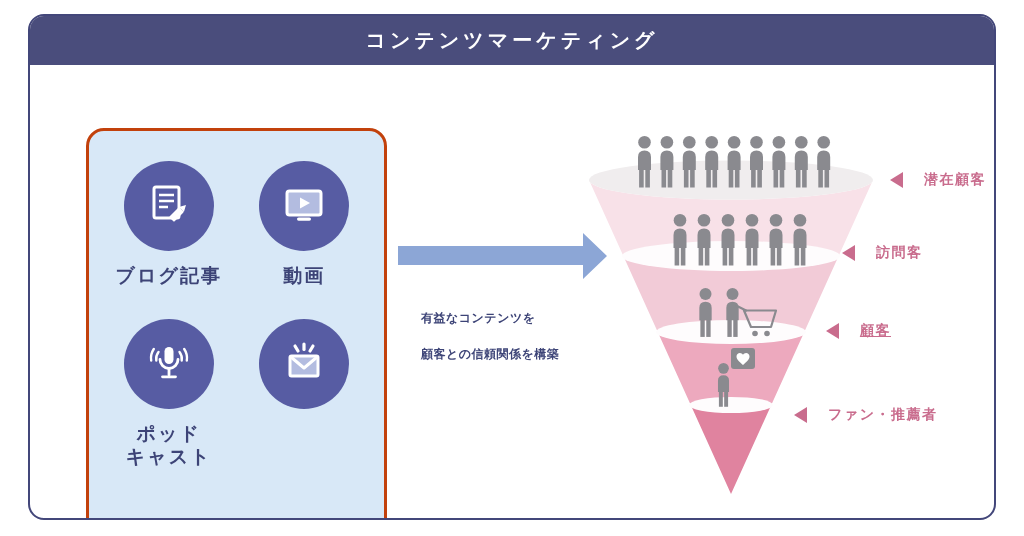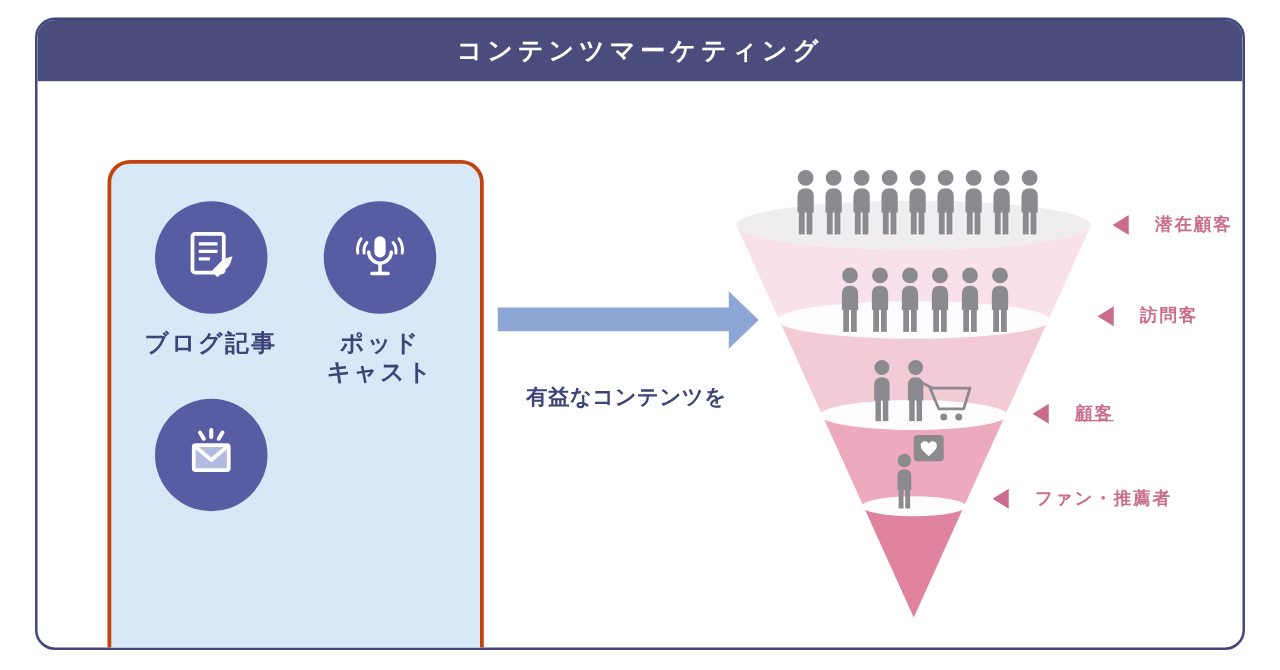--- a/index.html
+++ b/index.html
@@ -19,34 +19,34 @@
                grid-template-rows:158px auto;padding:30px 12px 10px;}
   .cb-item{display:flex;flex-direction:column;align-items:center;}
   .cb-circle{width:90px;height:90px;border-radius:50%;background:#575CA3;
              display:flex;align-items:center;justify-content:center;flex:0 0 auto;}
   .cb-label{margin-top:13px;font-size:19px;font-weight:bold;color:#3D4477;
             letter-spacing:2px;line-height:23px;text-align:center;}
   .cb-label span{display:block;}
 
   .arrow-svg{position:absolute;left:368px;top:214px;}
 
-  .message{position:absolute;left:391px;top:284px;font-size:17px;font-weight:bold;
+  .message{position:absolute;left:391px;top:284px;font-size:12px;font-weight:bold;
            color:#3D4477;line-height:36px;letter-spacing:0.5px;white-space:nowrap;}
 
   .funnel-svg{position:absolute;left:540px;top:98px;}
 
   .funnel-label{position:absolute;display:flex;align-items:center;gap:21px;
                 color:#C96C8D;font-size:14px;font-weight:bold;letter-spacing:1.5px;
                 height:22px;white-space:nowrap;}
   .tri-left{width:0;height:0;border-top:8px solid transparent;
             border-bottom:8px solid transparent;border-right:13px solid #C96C8D;}
   .fl-0{left:860px;top:153px;}
-  .fl-1{left:848px;top:226px;}
+  .fl-1{left:812px;top:226px;}
   .fl-2{left:796px;top:304px;text-decoration:underline;}
-  .fl-3{left:764px;top:372px;}
+  .fl-3{left:764px;top:388px;}
 </style>
 </head>
 <body>
 
 <div class="stage">
   <div class="card">
 
     <div class="header">
       <div class="header-title">コンテンツマーケティング</div>
     </div>
@@ -64,20 +64,32 @@
               <rect x="6.5" y="-3.5" width="14" height="7" rx="1"></rect>
               <polygon points="0,0 6.5,-3.5 6.5,3.5"></polygon>
             </g>
           </svg>
         </div>
         <div class="cb-label">
           <span>ブログ記事</span>
         </div>
       </div>
 
+      <div class="cb-item">
+        <div class="cb-circle">
+          <svg width="48" height="48" viewBox="0 0 48 48">
+            <rect x="7" y="9" width="34" height="24" rx="2.5" fill="#B3BCE0" stroke="#ffffff" stroke-width="3"></rect>
+            <polygon points="20,15.5 20,26.5 30,21" fill="#ffffff"></polygon>
+            <rect x="17" y="35.5" width="14" height="3.2" rx="1.6" fill="#ffffff"></rect>
+          </svg>
+        </div>
+        <div class="cb-label">
+          <span>動画</span>
+        </div>
+      </div>
 
       <div class="cb-item">
         <div class="cb-circle">
           <svg width="48" height="48" viewBox="0 0 48 48">
             <rect x="19.5" y="7" width="9" height="17" rx="4.5" fill="#ffffff"></rect>
             <path d="M15,19.5 a9,9 0 0 0 18,0" fill="none" stroke="#ffffff" stroke-width="2.8" stroke-linecap="round"></path>
             <line x1="24" y1="29" x2="24" y2="35" stroke="#ffffff" stroke-width="2.8" stroke-linecap="round"></line>
             <line x1="17.5" y1="36.8" x2="30.5" y2="36.8" stroke="#ffffff" stroke-width="2.8" stroke-linecap="round"></line>
             <path d="M13.5,12 a11,11 0 0 0 -2.2,8.5" fill="none" stroke="#ffffff" stroke-width="2.4" stroke-linecap="round"></path>
             <path d="M8.8,9 a16,16 0 0 0 -2.6,11.5" fill="none" stroke="#ffffff" stroke-width="2.4" stroke-linecap="round"></path>
@@ -103,20 +115,21 @@
         </div>
       </div>
     </div>
 
     <svg class="arrow-svg" width="212" height="52" viewBox="0 0 212 52">
       <polygon points="0,16 185,16 185,3 209,26 185,49 185,35 0,35" fill="#8CA6D6"></polygon>
     </svg>
 
     <div class="message">
       <div>有益なコンテンツを</div>
+      <div>顧客との信頼関係を構築</div>
     </div>
 
     <svg class="funnel-svg" width="320" height="402" viewBox="540 98 320 402">
       <defs>
         <clipPath id="coneClip">
           <path d="M559,164 A142,19.5 0 0 0 843,164 L701,478 Z"></path>
         </clipPath>
         <g id="person" fill="#8A8A8F">
           <circle cx="10" cy="6.3" r="6.3"></circle>
           <path d="M3.5,21 Q3.5,14.5 10,14.5 Q16.5,14.5 16.5,21 V34 H3.5 Z"></path>

